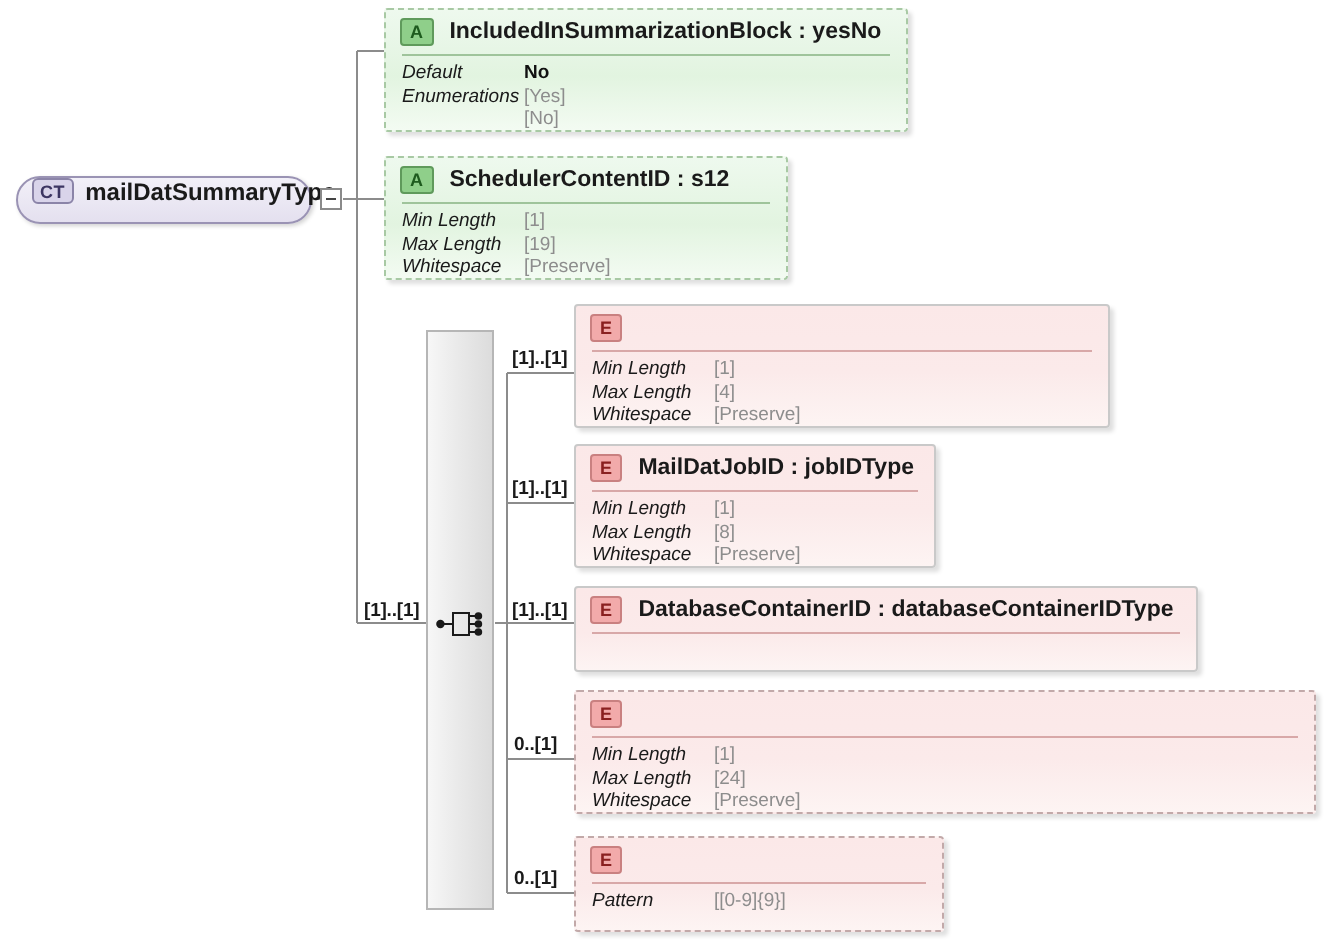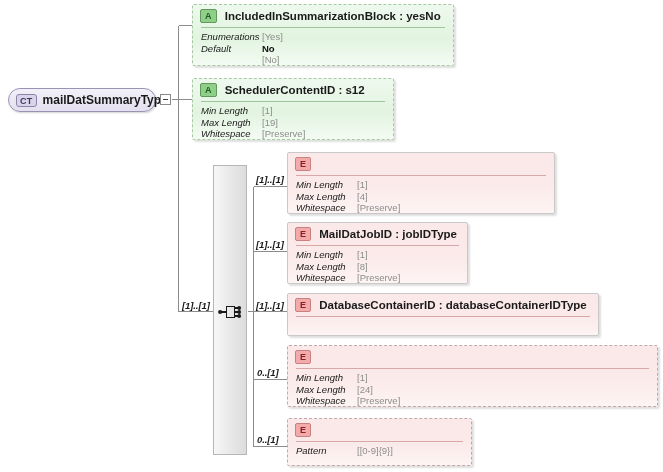--- a/index.html
+++ b/index.html
@@ -30,21 +30,21 @@
     left: 0; top: 0;
     width: 663px;
     height: 472px;
     pointer-events: none;
   }
 
   
   .ct-node {
     position: absolute;
     display: flex;
-    align-items: center;
+    align-items: flex-start;
     gap: 6px;
     height: 24px;
     padding: 0 14px 0 7px;
     background: linear-gradient(to bottom, #f2f0f8 0%, #e4e0ef 100%);
     border: 1px solid #9a93b4;
     border-radius: 12px;
     box-sizing: border-box;
     box-shadow: 1px 1px 2px rgba(0,0,0,.18);
   }
   .ct-badge {
@@ -183,21 +183,20 @@
   .seq-icon {
     position: absolute;
     width: 26px;
     height: 20px;
   }
 
   
   .card-lbl {
     position: absolute;
     font-size: 9.5px;
-    font-style: italic;
     font-weight: bold;
     color: #1a1a1a;
     white-space: nowrap;
     letter-spacing: -.1px;
   }
 </style>
 </head>
 <body>
 
 <div id="canvas">
@@ -236,26 +235,26 @@
   <div class="toggle-box" style="left:160px; top:94px;"></div>
 
   <div class="card attr dashed card-shadow" style="left:192px; top:4px; width:262px; height:62px;">
     <div class="card-head">
       <span class="badge a">A</span>
       <span class="card-title">IncludedInSummarizationBlock : yesNo</span>
     </div>
     <div class="rule-sep"></div>
     <div class="facets">
       <div class="facet-row">
+        <span class="facet-name">Default</span>
+        <span class="facet-val strong">No</span>
+      </div>
+      <div class="facet-row">
         <span class="facet-name">Enumerations</span>
         <span class="facet-val">[Yes]</span>
-      </div>
-      <div class="facet-row">
-        <span class="facet-name">Default</span>
-        <span class="facet-val strong">No</span>
       </div>
       <div class="facet-row">
         <span class="facet-name"></span>
         <span class="facet-val">[No]</span>
       </div>
     </div>
   </div>
 
   <div class="card attr dashed card-shadow" style="left:192px; top:78px; width:202px; height:62px;">
     <div class="card-head">

